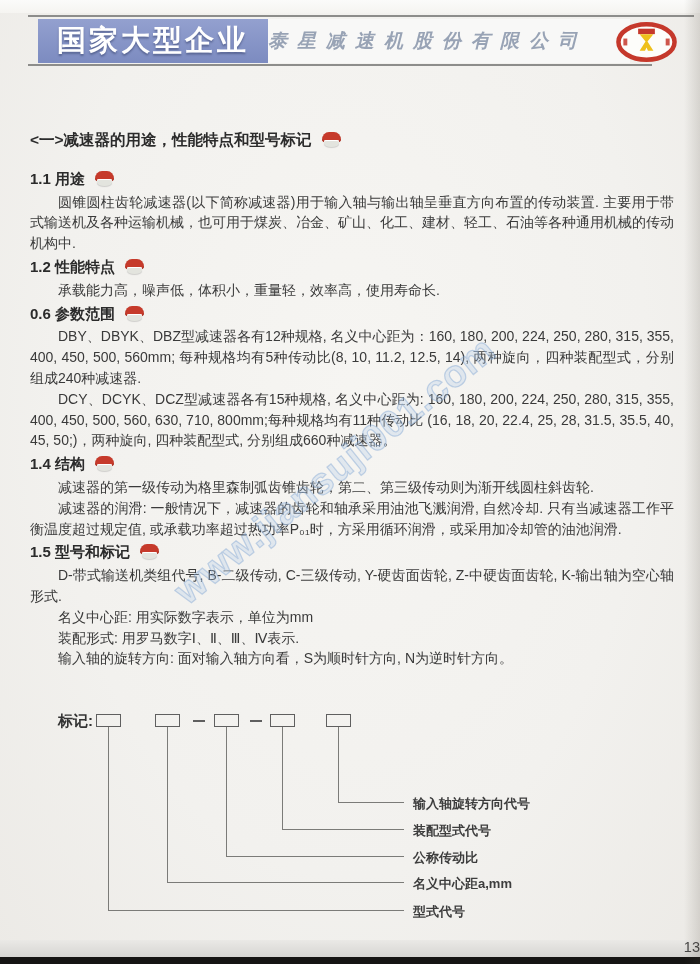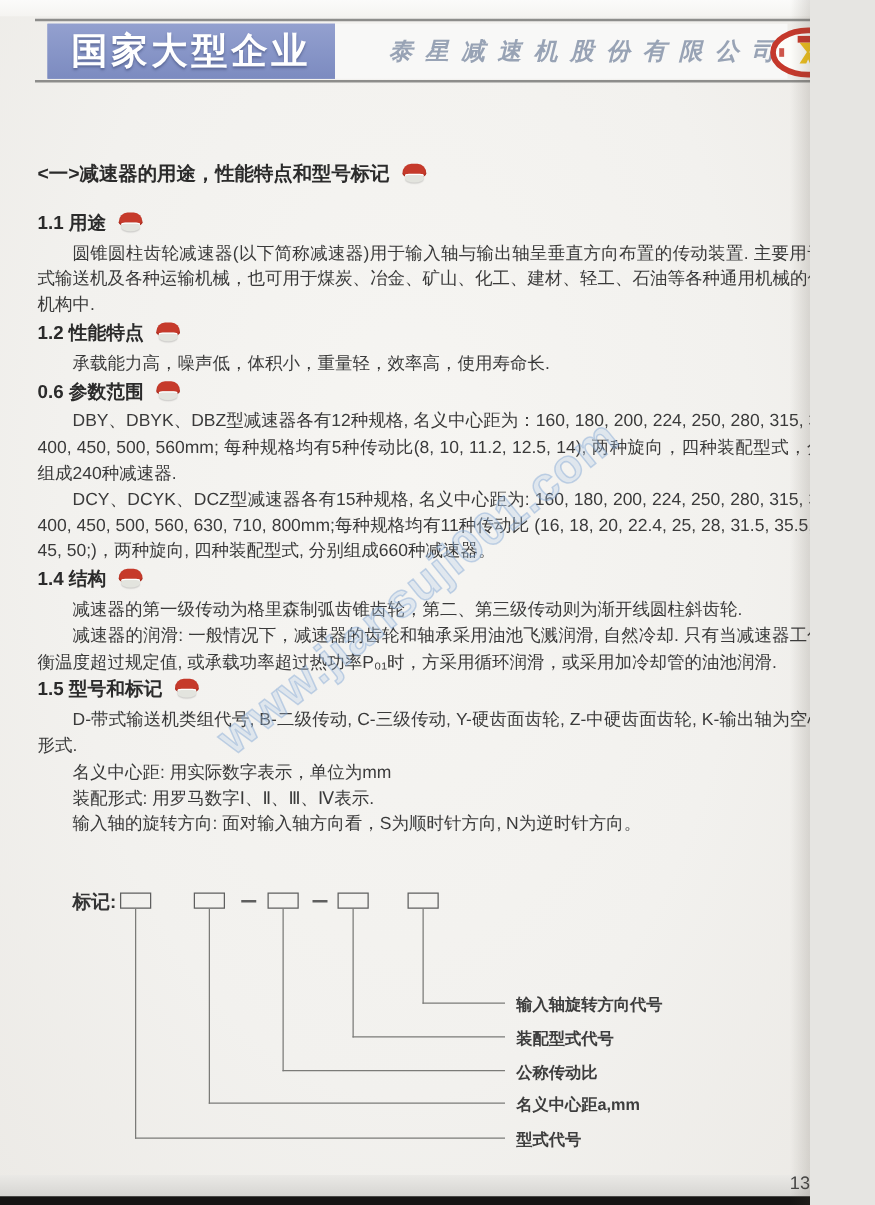--- a/index.html
+++ b/index.html
@@ -1,19 +1,19 @@
 <!DOCTYPE html>
 <html><head>
 <meta charset="utf-8">
 <style>
   * { margin:0; padding:0; box-sizing:border-box; }
   html,body { width:700px; height:964px; }
   body { font-family:"Liberation Sans","DejaVu Sans",sans-serif; background:#e6e5e2; }
 
-  .page { position:relative; width:648px; height:964px; overflow:hidden;
+  .page { position:relative; width:700px; height:964px; overflow:hidden;
           background:#f3f2ef;
           background-image:radial-gradient(ellipse at 50% 40%, #f6f5f2 0%, #f2f1ee 60%, #eceae6 100%); }
 
   
   .edge-top    { position:absolute; left:0; top:0; width:100%; height:13px;
                  background:linear-gradient(#fbfbfa,#f5f4f1); }
   .edge-right  { position:absolute; right:0; top:0; width:16px; height:100%;
                  background:linear-gradient(to right, rgba(0,0,0,0), rgba(80,72,60,0.16)); }
   .edge-bottom-gray  { position:absolute; left:0; bottom:7px; width:100%; height:17px;
                  background:linear-gradient(#eae9e6,#d6d5d2); }
@@ -22,21 +22,21 @@
   
   .rule-top    { position:absolute; left:28px; top:15px; width:666px; height:2px; background:#8d8d8b; }
   .rule-bottom { position:absolute; left:28px; top:64px; width:624px; height:2px; background:#8d8d8b; }
   .band { position:absolute; left:38px; top:19px; width:592px; height:44px;
           display:flex; align-items:stretch; background:#f8f8f7; }
   .band-blue { width:230px; background:#8290c4;
                background-image:linear-gradient(#93a0cf,#7c8bc0);
                display:flex; align-items:center; justify-content:center; }
   .band-blue span { color:#fff; font-size:29px; font-weight:bold; letter-spacing:3px;
                     text-shadow:0 2px 2px rgba(40,50,90,0.45); }
-  .band-co { flex:1; display:flex; align-items:center; justify-content:flex-end; }
+  .band-co { flex:1; display:flex; align-items:center; justify-content:flex-start; }
   .band-co span { font-style:italic; font-weight:bold; font-size:19px; letter-spacing:10px;
                   color:#98a3b5; white-space:nowrap; }
   .logo { position:absolute; left:615px; top:21px; width:63px; height:42px; }
 
   
   .doc-title { position:absolute; left:0; top:91px; width:100%; text-align:center;
                font-size:21px; font-weight:bold; color:#1f1f1f; letter-spacing:1px; }
   .content { position:absolute; left:30px; top:130px; width:644px;
              font-size:14px; line-height:20.8px; color:#3a3a3a; }
   .intro-h { font-size:15.5px; font-weight:bold; color:#2b2b2b; margin-bottom:18px; }

